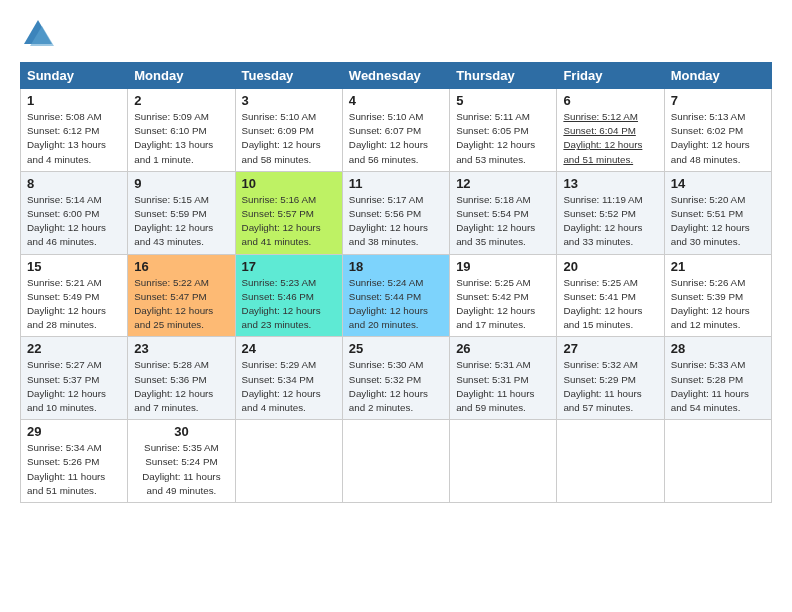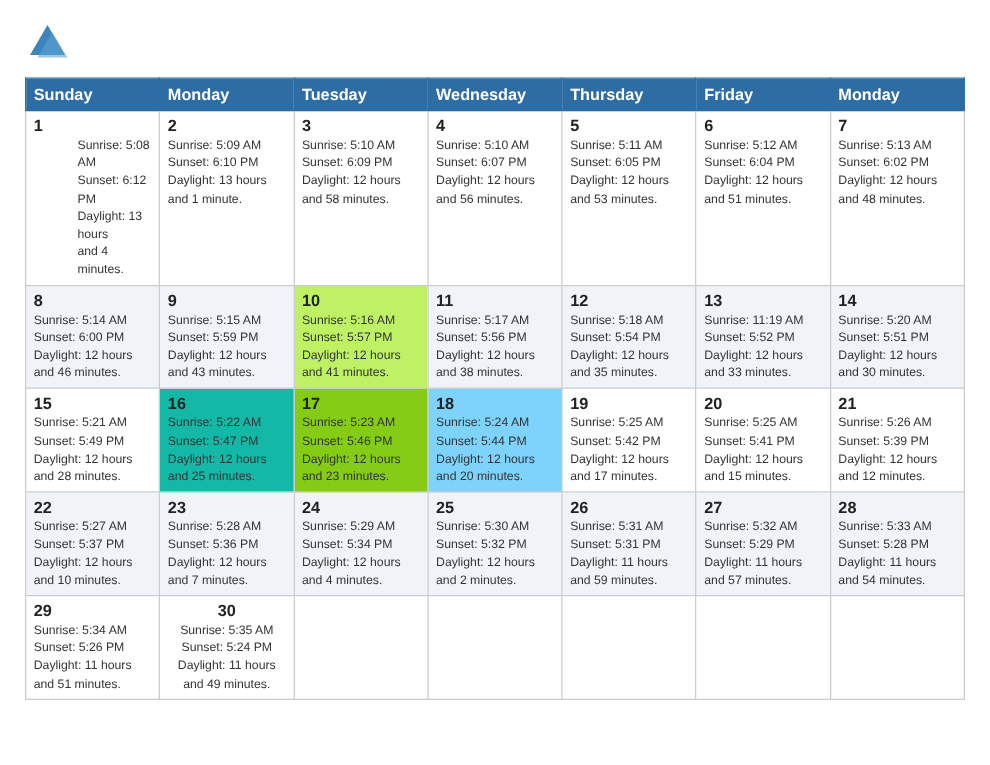--- a/index.html
+++ b/index.html
@@ -124,21 +124,21 @@
           <th>Wednesday</th>
           <th>Thursday</th>
           <th>Friday</th>
           <th>Monday</th>
         </tr>
     </thead>
     <tbody id="calendar-body">
     <tr>
           <td style="background-color: rgb(255, 255, 255);">
             <span class="day-num">1</span>
-            <div class="day-info" style="white-space: pre-line; margin-left: 35px;">Sunrise: 5:08 AM
+            <div class="day-info" style="white-space: pre-line;">Sunrise: 5:08 AM
 Sunset: 6:12 PM
 Daylight: 13 hours
 and 4 minutes.</div>
           </td>
           <td style="background-color: rgb(255, 255, 255);">
             <span class="day-num">2</span>
             <div class="day-info" style="white-space: pre-line;">Sunrise: 5:09 AM
 Sunset: 6:10 PM
 Daylight: 13 hours
 and 1 minute.</div>
@@ -159,21 +159,21 @@
           </td>
           <td style="background-color: rgb(255, 255, 255);">
             <span class="day-num">5</span>
             <div class="day-info" style="white-space: pre-line;">Sunrise: 5:11 AM
 Sunset: 6:05 PM
 Daylight: 12 hours
 and 53 minutes.</div>
           </td>
           <td style="background-color: rgb(255, 255, 255);">
             <span class="day-num">6</span>
-            <div class="day-info" style="white-space: pre-line;">Sunrise: 5:12 AM
+            <div class="day-info" style="white-space: pre-line; text-decoration: underline;">Sunrise: 5:12 AM
 Sunset: 6:04 PM
 Daylight: 12 hours
 and 51 minutes.</div>
           </td>
           <td style="background-color: rgb(255, 255, 255);">
             <span class="day-num">7</span>
             <div class="day-info" style="white-space: pre-line;">Sunrise: 5:13 AM
 Sunset: 6:02 PM
 Daylight: 12 hours
 and 48 minutes.</div>
@@ -231,28 +231,28 @@
           </td>
         </tr>
         <tr>
           <td style="background-color: rgb(255, 255, 255);">
             <span class="day-num">15</span>
             <div class="day-info" style="white-space: pre-line;">Sunrise: 5:21 AM
 Sunset: 5:49 PM
 Daylight: 12 hours
 and 28 minutes.</div>
           </td>
-          <td style="background-color: #14b8a6; margin-top: 20px;">
+          <td style="background-color: #fdba74; margin-top: 20px;">
             <span class="day-num">16</span>
             <div class="day-info" style="white-space: pre-line;">Sunrise: 5:22 AM
 Sunset: 5:47 PM
 Daylight: 12 hours
 and 25 minutes.</div>
           </td>
-          <td style="background-color: #84cc16;">
+          <td style="background-color: #5eead4;">
             <span class="day-num">17</span>
             <div class="day-info" style="white-space: pre-line;">Sunrise: 5:23 AM
 Sunset: 5:46 PM
 Daylight: 12 hours
 and 23 minutes.</div>
           </td>
           <td style="background-color: #7dd3fc;">
             <span class="day-num">18</span>
             <div class="day-info" style="white-space: pre-line;">Sunrise: 5:24 AM
 Sunset: 5:44 PM

